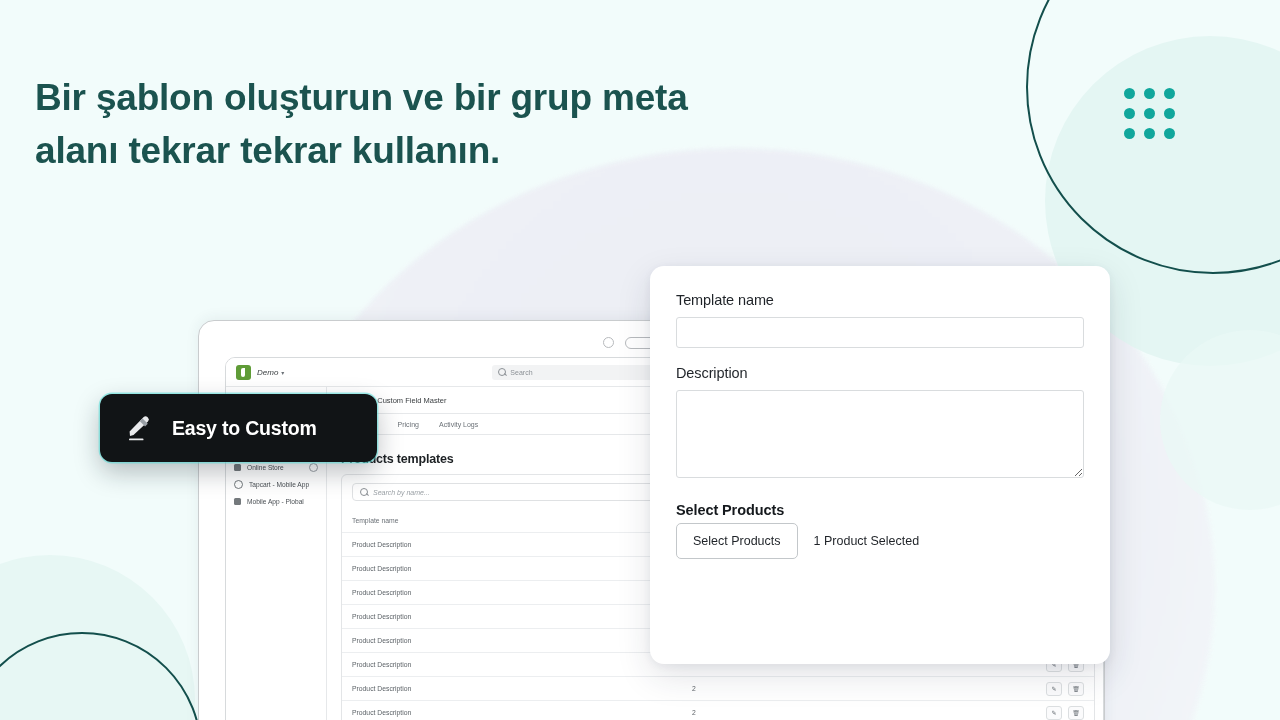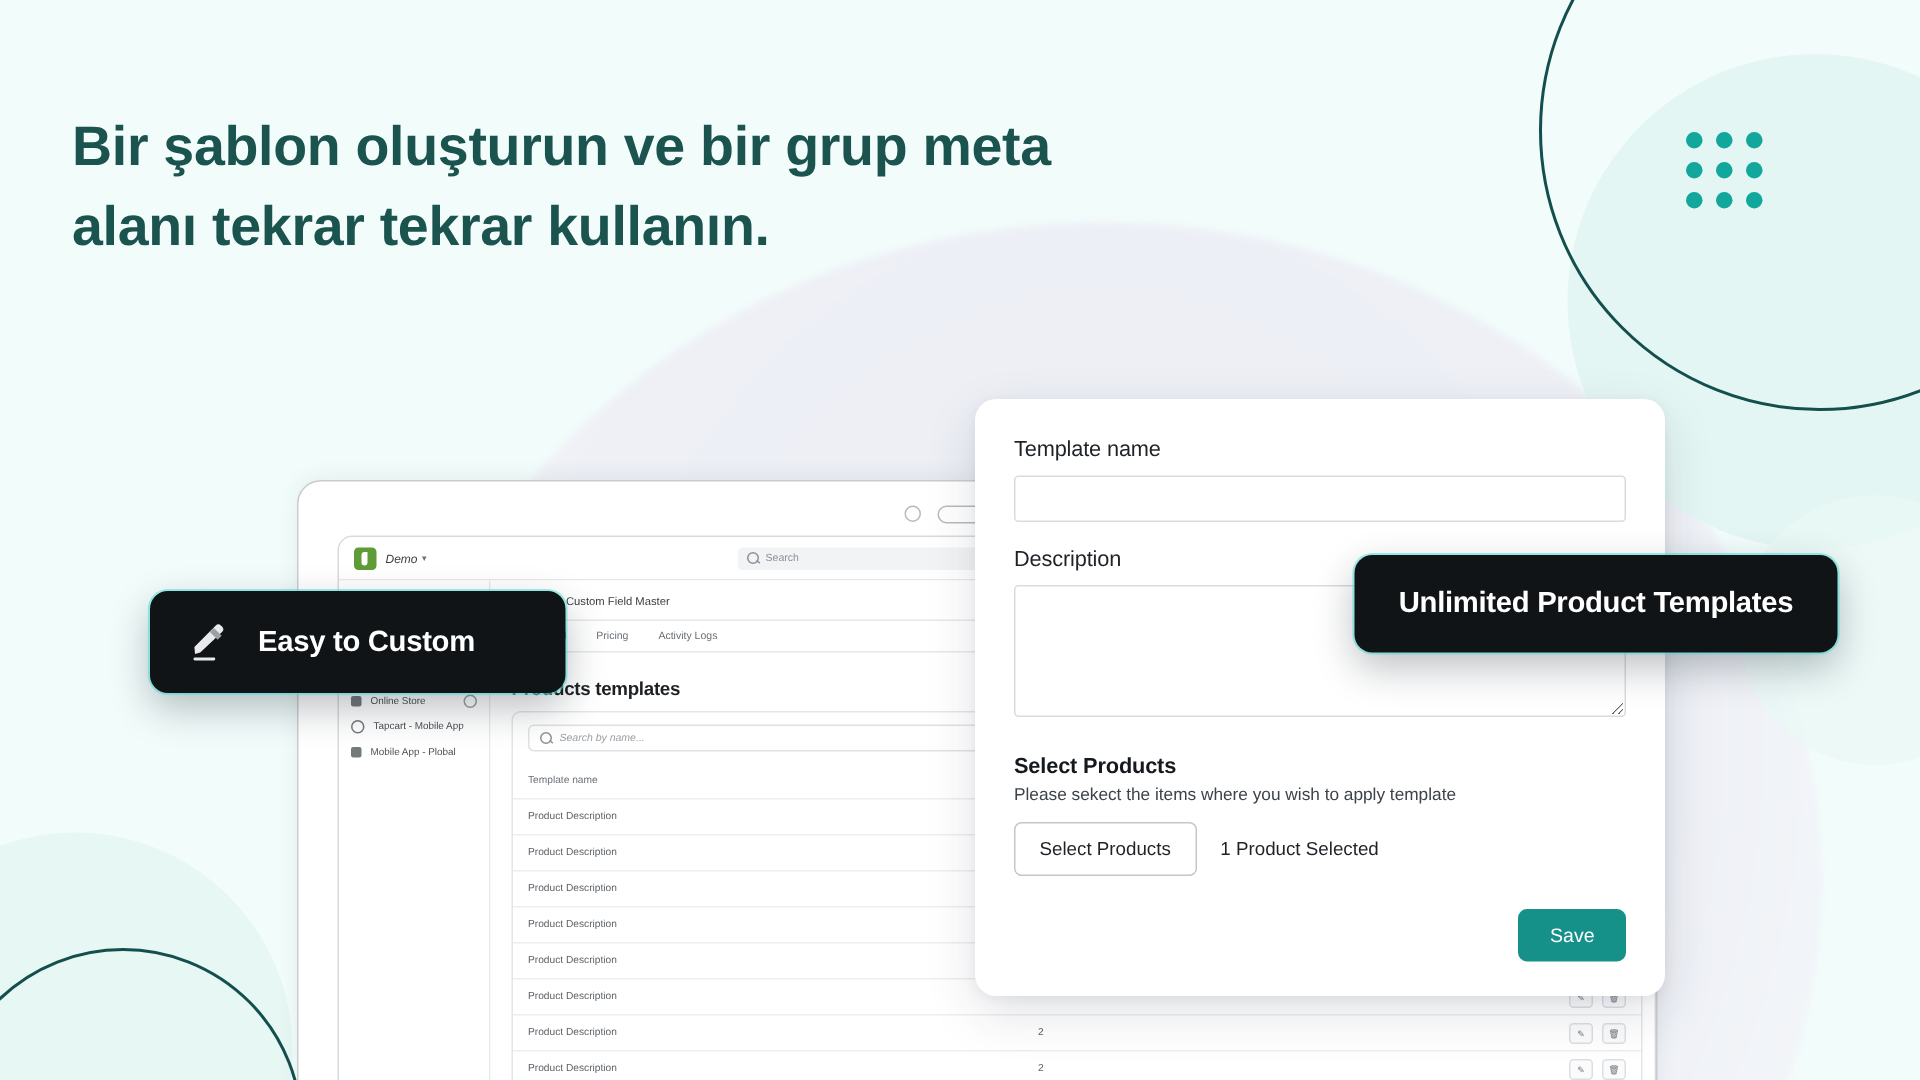--- a/index.html
+++ b/index.html
@@ -77,21 +77,21 @@
   .dot-grid i {
     display: block;
     width: 11px; height: 11px;
     border-radius: 50%;
     background: #11a79c;
   }
 
   
   .headline {
     position: absolute;
-    left: 48px; top: 46px;
+    left: 35px; top: 46px;
     width: 720px;
     color: #1b534f;
     font-size: 37px;
     line-height: 53px;
     font-weight: 700;
     letter-spacing: -0.2px;
   }
 
   
   .tablet {
@@ -564,40 +564,33 @@
     </div>
   </div>
 
   <div class="form-card">
     <div class="f-label">Template name</div>
     <input class="f-input" type="text" value="" placeholder="" style="">
     <div class="f-label">Description</div>
     <textarea class="f-textarea" placeholder="" style=""></textarea>
 
     <div class="f-h">Select Products</div>
-    <div class="f-sub">Please sekect the items where you wish to apply template</div>
 
     <div class="f-row">
       <button class="btn-outline">Select Products</button>
       <span class="sel-count">1 Product Selected</span>
     </div>
 
-    <div class="save-wrap">
-      <button class="btn-save">Save</button>
-    </div>
   </div>
 
   <div class="pill pill-manage">
     <span class="pencil">
       <svg width="30" height="30" viewBox="0 0 30 30">
         <path d="M6 23 L9.5 22 L24 8.4 a2.6 2.6 0 0 0 0-3.7 l-0.6-0.6 a2.6 2.6 0 0 0-3.7 0 L5.6 18.4 Z" fill="#e9eaec"></path>
         <path d="M18.6 5.6 l5.2 5.2 -2.7 2.7 -5.2-5.2 Z" fill="#9aa0a6"></path>
         <rect x="5" y="25.4" width="14.5" height="1.9" rx="0.9" fill="#e9eaec"></rect>
       </svg>
     </span>
     <span class="ptxt">Easy to Custom</span>
   </div>
 
-  <div class="pill pill-unlimited">
-    <span class="ptxt">Unlimited Product Templates</span>
-  </div>
 
 </div>
 
 </body></html>

